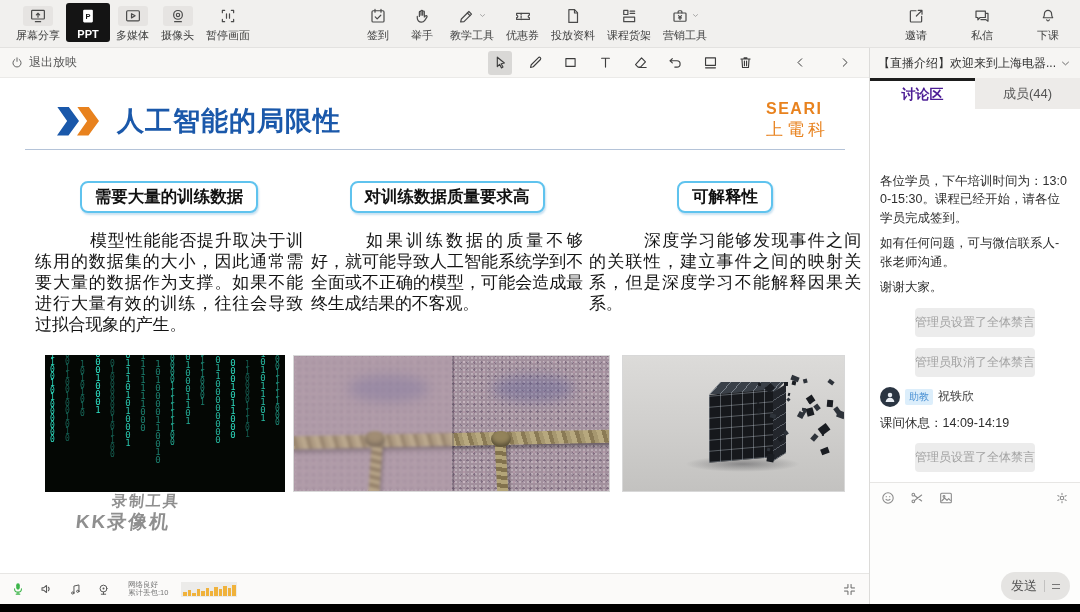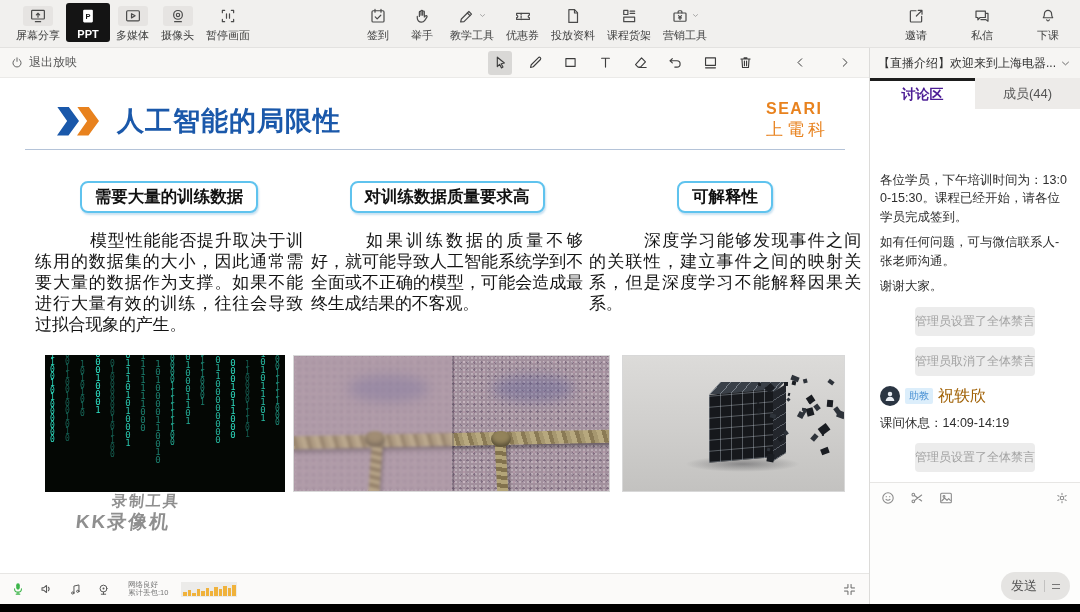--- a/index.html
+++ b/index.html
@@ -98,21 +98,21 @@
   .sb-header .dd-chev { margin-left:auto; color:#555; }
   .sb-tabs { height:31px; display:flex; flex:none; }
   .sb-tab { flex:1; display:flex; align-items:center; justify-content:center; font-size:13px; cursor:pointer; }
   .sb-tab.active { background:#fff; border-top:3px solid #1d1d1d; font-weight:bold; color:#4c1d95; font-size:14px; }
   .sb-tab.inactive { background:#edebe9; color:#555; }
   .chat { flex:1; min-height:0; overflow:hidden; display:flex; flex-direction:column; justify-content:flex-end; padding:0 10px 10px; background:#fff; }
   .msg { margin-top:10px; }
   .msg-head { display:flex; align-items:center; gap:5px; }
   .avatar { width:20px; height:20px; border-radius:50%; overflow:hidden; flex:none; display:flex; align-items:center; justify-content:center; }
   .badge { font-size:10px; background:#dceefb; color:var(--badge-blue); padding:1px 4px; border-radius:2px; }
-  .uname { font-size:16px; color:#a16207; }
+  .uname { font-size:12px; color:#404040; }
   .msg-text { font-size:12.5px; color:#2e2e2e; line-height:18.5px; margin-top:7px; word-break:break-all; }
   .sysmsg { margin:11px auto 0; width:max-content; max-width:100%; background:#ececec; color:#a2a2a2; font-size:12px; padding:6px 0; border-radius:4px; }
   .chat-input-bar { height:30px; border-top:1px solid #e7e6e4; display:flex; align-items:center; gap:13px; padding:0 10px; flex:none; background:#fdfdfc; }
   .chat-input-bar .sb-ic { color:#8a8a8a; }
   .chat-input-bar .gear { margin-left:auto; }
   .chat-input { flex:none; height:56px; background:#fdfdfc; }
   .send-row { height:36px; display:flex; align-items:center; justify-content:flex-end; padding-right:10px; flex:none; background:#fdfdfc; }
   .send-btn { background:#e5e4e2; border-radius:15px; padding:5px 10px; display:flex; align-items:center; gap:7px; cursor:pointer; }
   .send-btn .st { font-size:13px; color:#555; }
   .send-div { width:1px; height:12px; background:#c2c1c0; }

